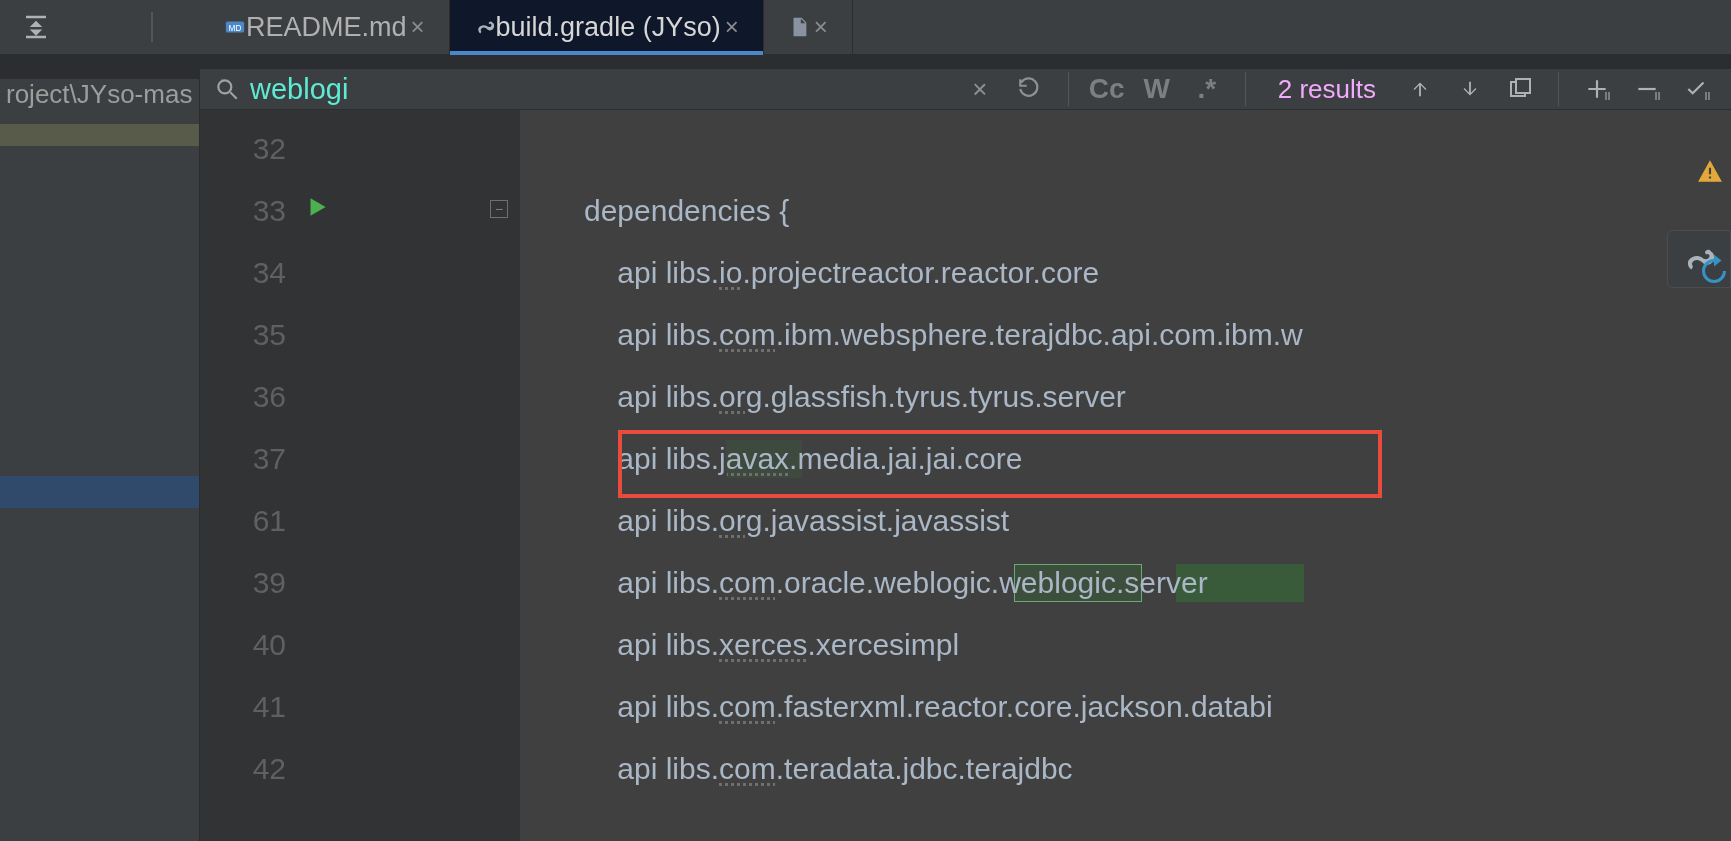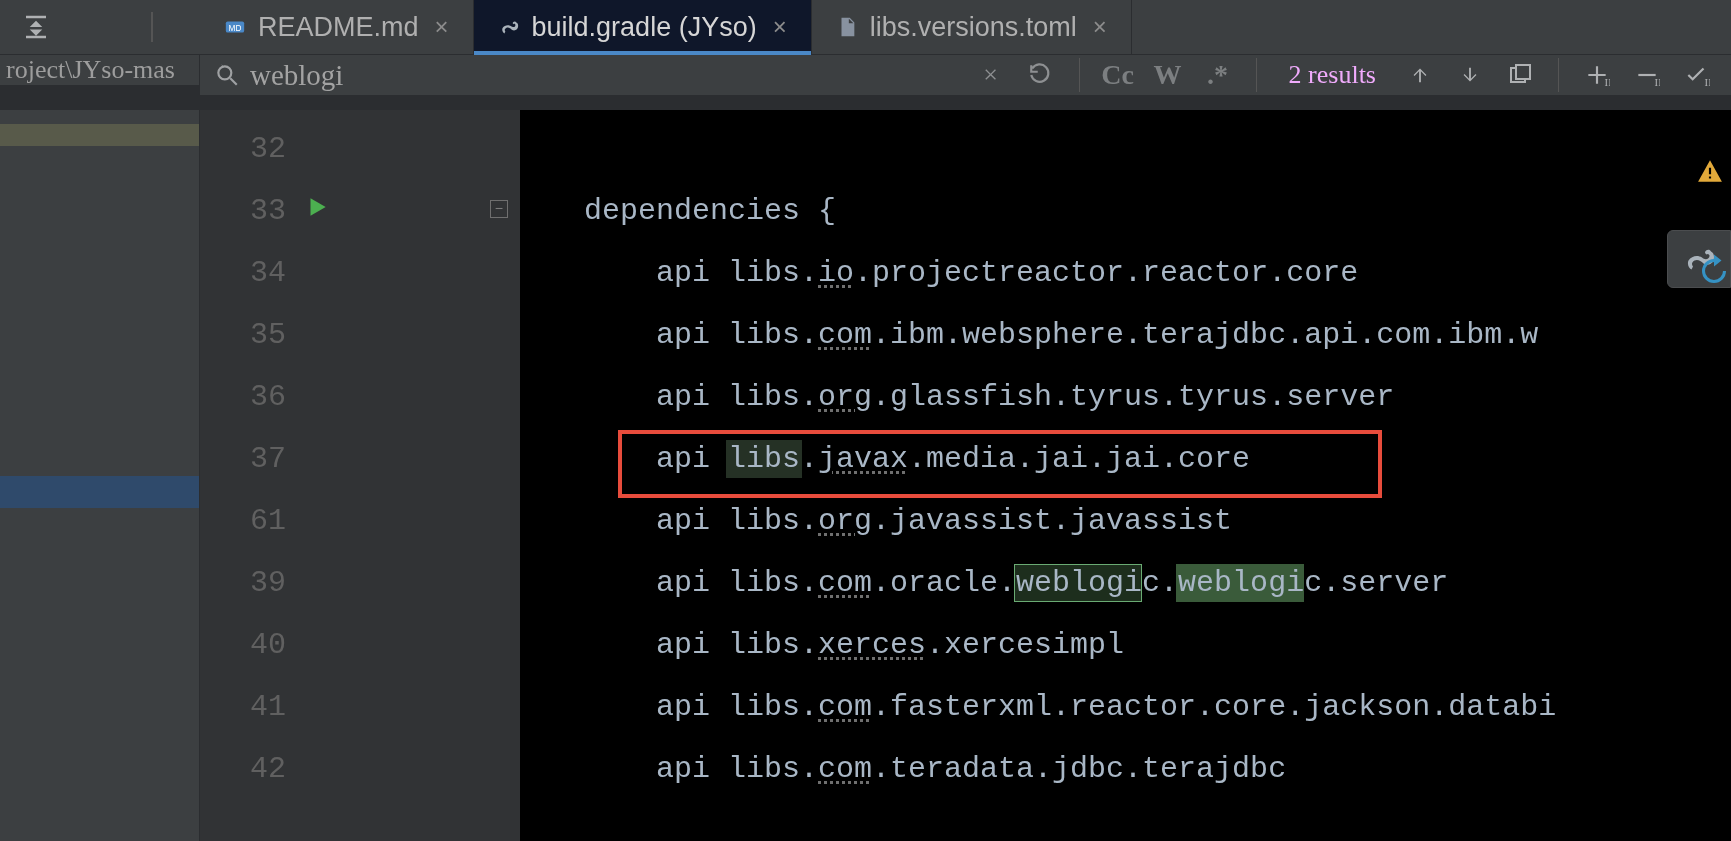--- a/index.html
+++ b/index.html
@@ -6,45 +6,45 @@
   html, body { width: 1731px; height: 841px; overflow: hidden; font-family: "Segoe UI", Arial, sans-serif; background: #2b2d30; color: #bababa; }
   .root { display: flex; flex-direction: column; width: 100%; height: 100%; }
 
   
   .topbar { display: flex; align-items: stretch; height: 55px; background: #3c3f41; border-bottom: 1px solid #2b2d30; }
   .left-tools { display: flex; align-items: center; gap: 30px; padding: 0 18px; width: 200px; }
   .tool-icon { width: 36px; height: 36px; display: flex; align-items: center; justify-content: center; color: #afb1b3; }
   .tool-icon svg { width: 30px; height: 30px; }
 
   .tabs { display: flex; align-items: stretch; flex: 1; }
-  .tab { display: flex; align-items: center; gap: 12px; padding: 0 24px; font-size: 27px; color: #b0b0b0; border-right: 1px solid #2b2d30; position: relative; }
+  .tab { display: flex; align-items: center; padding: 0 24px; font-size: 27px; color: #b0b0b0; border-right: 1px solid #2b2d30; position: relative; }
   .tab.active { background: #0f172a; color: #d6d6d6; }
   .tab.active::after { content: ""; position: absolute; left: 0; right: 0; bottom: -1px; height: 4px; background: #4a88c7; }
   .tab .icon { width: 22px; height: 22px; display: flex; }
   .tab .close { font-size: 24px; color: #8c8c8c; margin-left: 4px; }
 
   
-  .subrow { display: flex; align-items: flex-start; height: 55px; font-family: Liberation Serif, serif; }
+  .subrow { display: flex; align-items: flex-end; height: 55px; }
   .breadcrumb { width: 200px; display: flex; align-items: center; padding-left: 6px; font-size: 26px; color: #9d9d9d; background: #3c3f41; overflow: hidden; white-space: nowrap; border-right: 1px solid #2b2d30; }
   .searchbar { flex: 1; display: flex; align-items: center; background: #3c3f41; border-bottom: 1px solid #2b2d30; padding: 0 14px; gap: 10px; }
   .search-icon { color: #afb1b3; display:flex; }
-  .search-input { flex: 0 0 auto; width: 400px; background: transparent; border: none; outline: none; color: #a3a3a3; font-size: 29px; font-family: inherit; }
+  .search-input { flex: 0 0 auto; width: 400px; background: transparent; border: none; outline: none; color: #5eead4; font-size: 29px; font-family: inherit; }
   .search-spacer { flex: 1; }
   .sb-btn { width: 40px; height: 40px; display:flex; align-items:center; justify-content:center; color:#8e9092; font-size: 26px; }
   .sb-btn.bold { font-weight: 700; font-size: 28px; color:#7c7f81; }
   .sb-sep { width: 1px; height: 34px; background: #555; margin: 0 8px; }
   .results { font-size: 26px; color: #f0abfc; padding: 0 14px; white-space: nowrap; }
 
   
   .main { flex: 1; display: flex; overflow: hidden; }
   .sidebar { width: 200px; background: #3c3f41; border-right: 1px solid #2b2d30; position: relative; }
   .sidebar-hl-top { position: absolute; left: 0; right: 0; top: 14px; height: 22px; background: #585a4a; }
   .sidebar-hl-sel { position: absolute; left: 0; right: 0; top: 366px; height: 32px; background: #2f4a6b; }
 
-  .editor { flex: 1; position: relative; background: #000000; font-family: Liberation Mono, monospace; overflow:hidden; }
+  .editor { flex: 1; position: relative; background: #404040; font-family: Liberation Sans, sans-serif; overflow:hidden; }
   .gutter { position: absolute; left: 0; top: 0; bottom: 0; width: 320px; background: #313335; }
   .line-num { position: absolute; left: 0; width: 86px; text-align: right; color: #606060; font-size: 30px; }
   .run-tri { position: absolute; left: 104px; color: #4caf50; }
   .fold { position: absolute; left: 290px; width: 18px; height: 18px; border: 1px solid #6f6f6f; display:flex; align-items:center; justify-content:center; color:#808080; font-size: 14px; }
 
   .code { position: absolute; left: 320px; right: 0; top: 0; bottom: 0; }
   .code-line { position: absolute; left: 64px; white-space: pre; font-size: 30px; color: #a9b7c6; }
   .under-dot { text-decoration: underline dotted #6f6f6f; text-underline-offset: 4px; }
   .hl-box { position: absolute; border: 4px solid #e74c3c; background: transparent; pointer-events:none; }
   .match-thin { position:absolute; border:1px solid #6aab73; background: rgba(58,91,58,0.5); pointer-events:none; }
@@ -97,21 +97,20 @@
         </span>
         <span>build.gradle (JYso)</span>
         <span class="close">×</span>
       </div>
       <div class="tab">
         <span class="icon">
           <svg viewBox="0 0 24 24">
               <path fill="#8892a0" d="M6 2h9l5 5v15H6zM14 3v5h5"></path>
             </svg>
         </span>
-        <span>libs.versions.toml</span>
         <span class="close">×</span>
       </div>
     </div>
   </div>
 
   <div class="subrow">
     <div class="breadcrumb">
       <span>roject\JYso-mas</span>
     </div>
     <div class="searchbar">

